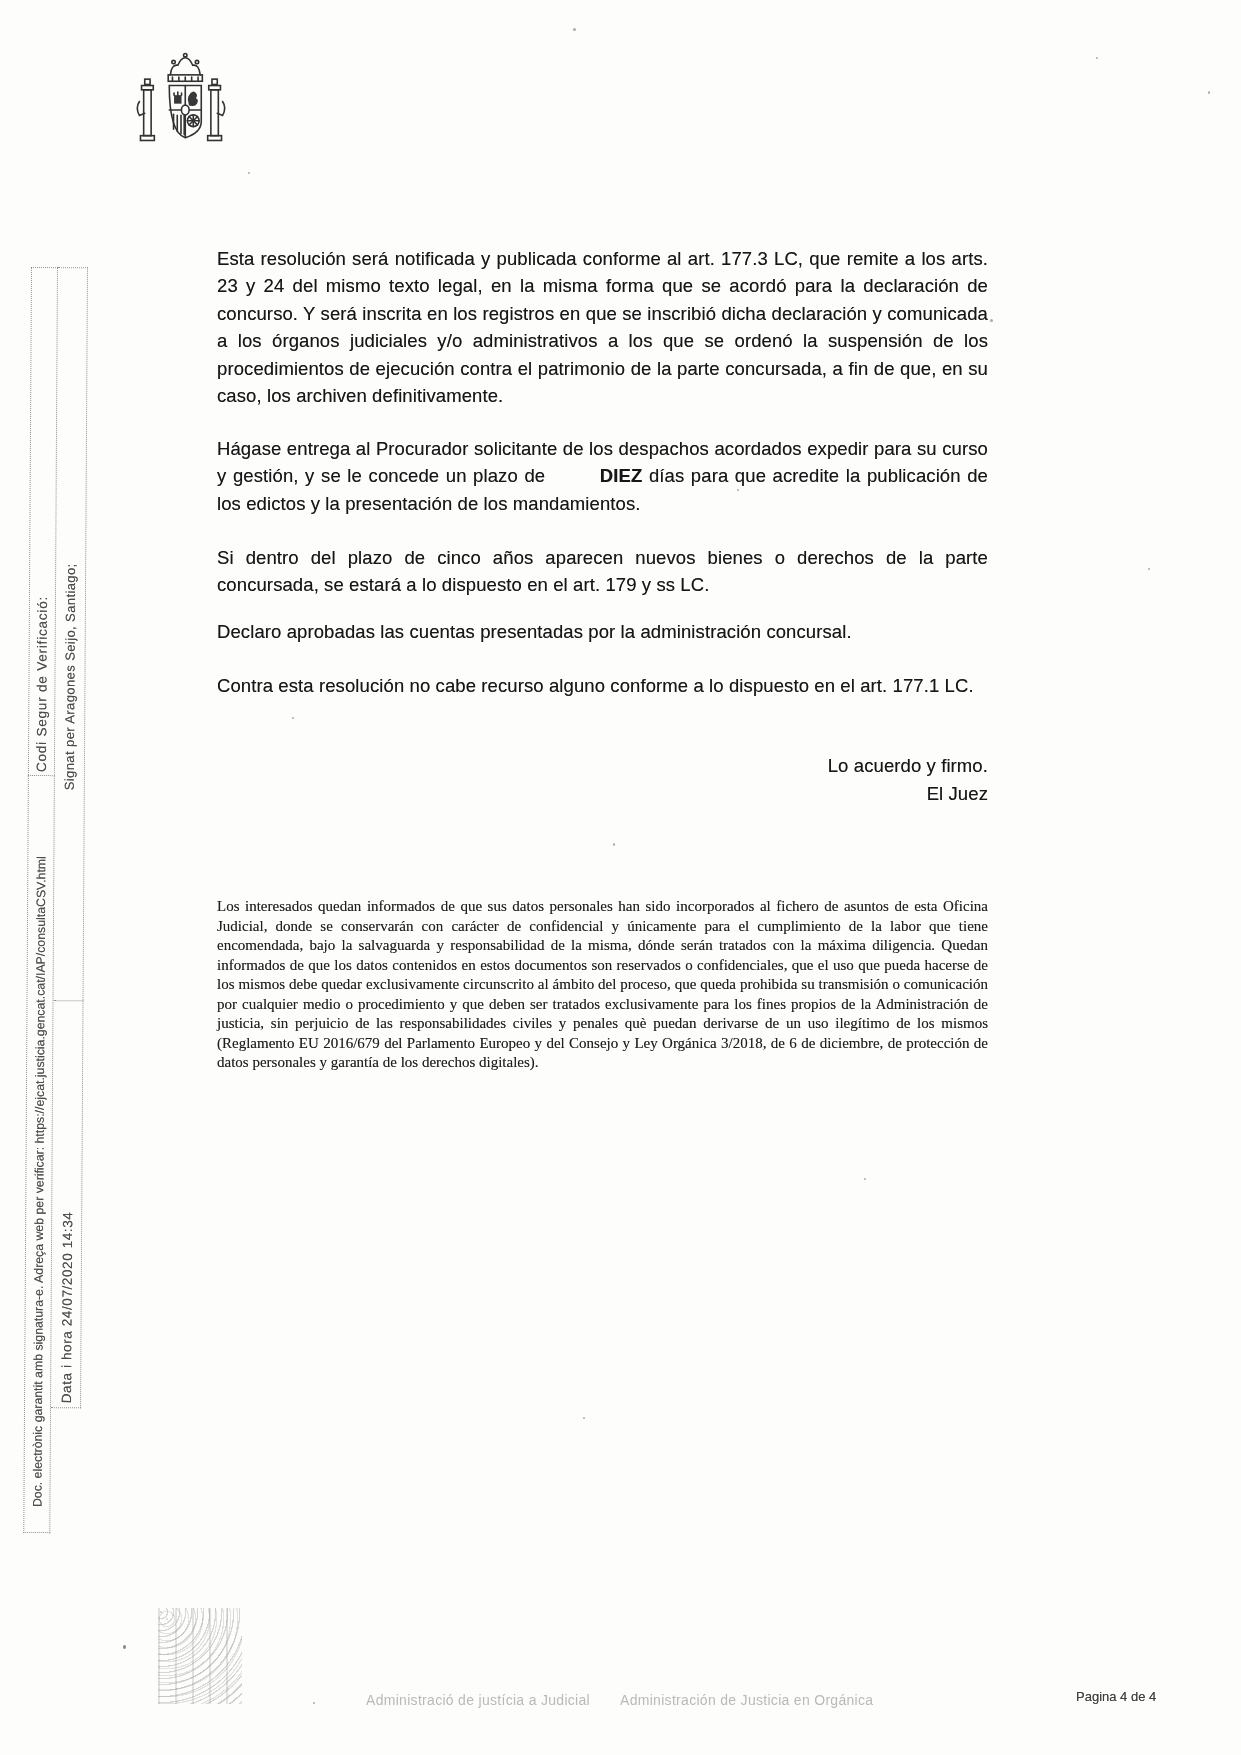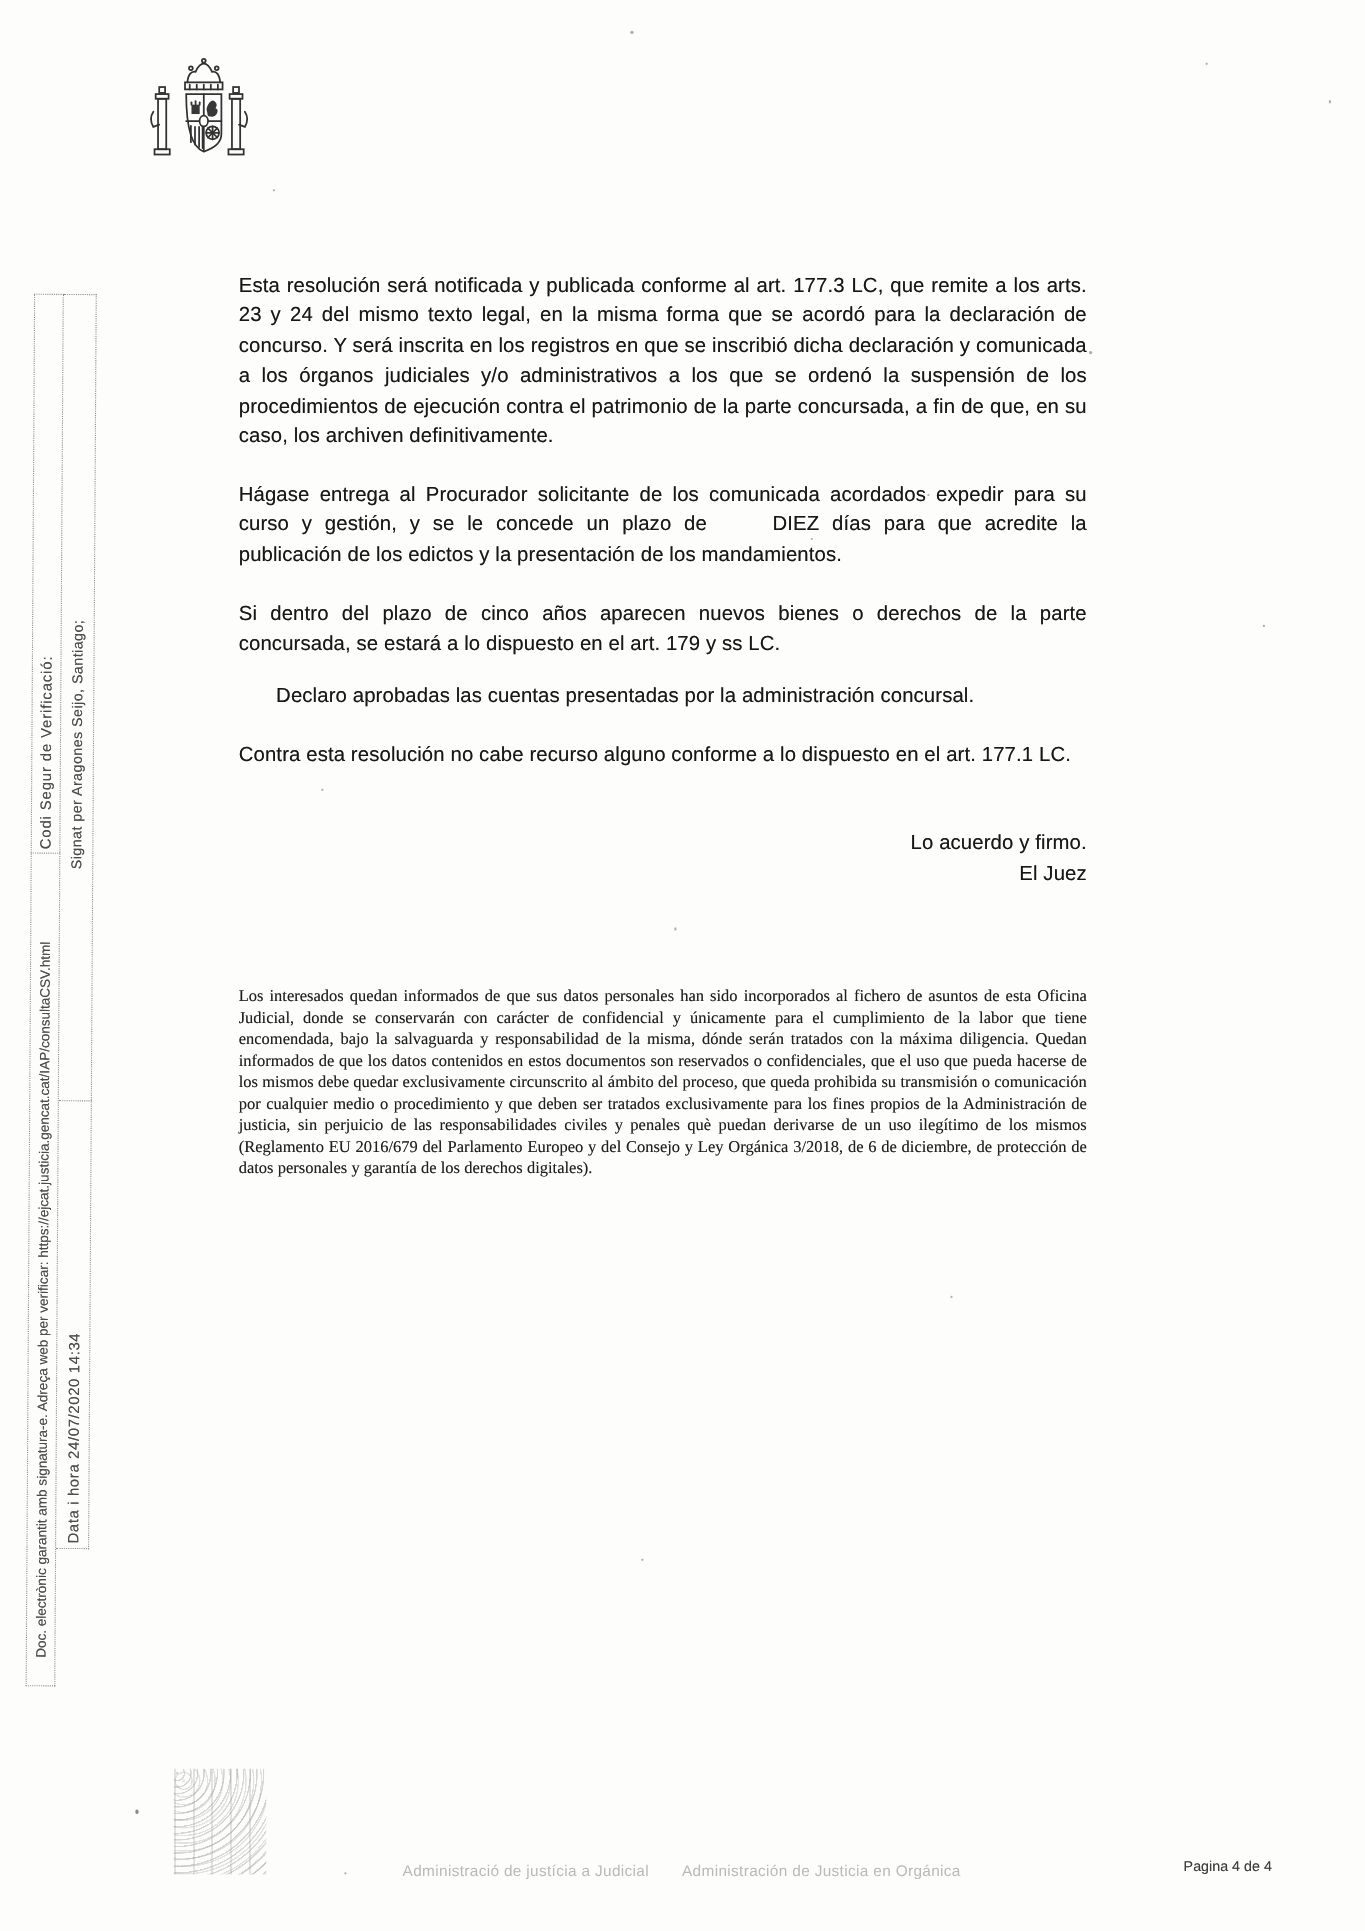--- a/index.html
+++ b/index.html
@@ -14,24 +14,24 @@
   .emblem{position:absolute;left:133px;top:50px;width:96px;height:102px;
           filter:blur(0.35px) contrast(1.05);opacity:.88;}
 
   
   .bodypara{
     position:absolute;left:217px;width:771px;
     color:#171717;font-size:18.5px;line-height:27.6px;
     text-align:justify;letter-spacing:.1px;
     text-shadow:0 0 .6px rgba(25,25,25,.55);
   }
-  .p1{top:226px;} .p2{top:416px;} .p3{top:525px;} .p4{top:599px;margin-left:34px;} .p5{top:653px;}
+  .p1{top:226px;} .p2{top:416px;} .p3{top:525px;} .p4{top:599px;} .p5{top:653px;}
   .closing{top:752px;text-align:right;}
   .closing .l2{margin-left:16px;}
-  .bodypara b{font-weight:normal;margin-left:48px;}
+  .bodypara b{font-weight:bold;margin-left:48px;}
 
   .privacy{
     position:absolute;left:217px;top:882px;width:771px;
     font-family:"Liberation Serif",serif;
     color:#1f1f1f;font-size:15px;line-height:19.5px;
     text-align:justify;text-shadow:0 0 .4px rgba(30,30,30,.5);
   }
 
   
   .sig-panel{position:absolute;left:31px;top:267px;width:56px;height:1266px;
@@ -125,21 +125,21 @@
       <rect x="73" y="37" width="7" height="43"></rect>
       <rect x="71" y="33" width="11" height="4"></rect>
       <rect x="70" y="80" width="13" height="4.5"></rect>
       <path d="M84 48 q4 6 0 13 l-5 -2"></path>
       <rect x="74" y="27" width="5" height="5"></rect>
     </g>
   </svg>
 
   <p class="bodypara p1">Esta resolución será notificada y publicada conforme al art. 177.3 LC, que remite a los arts. 23 y 24 del mismo texto legal, en la misma forma que se acordó para la declaración de concurso. Y será inscrita en los registros en que se inscribió dicha declaración y comunicada a los órganos judiciales y/o administrativos a los que se ordenó la suspensión de los procedimientos de ejecución contra el patrimonio de la parte concursada, a fin de que, en su caso, los archiven definitivamente.</p>
 
-  <p class="bodypara p2"><span>Hágase entrega al Procurador solicitante de los comunicada acordados expedir para su curso y gestión, y se le concede un plazo de </span><b>DIEZ</b><span> días para que acredite la publicación de los edictos y la presentación de los mandamientos.</span></p>
+  <p class="bodypara p2"><span>Hágase entrega al Procurador solicitante de los despachos acordados expedir para su curso y gestión, y se le concede un plazo de </span><b>DIEZ</b><span> días para que acredite la publicación de los edictos y la presentación de los mandamientos.</span></p>
 
   <p class="bodypara p3">Si dentro del plazo de cinco años aparecen nuevos bienes o derechos de la parte concursada, se estará a lo dispuesto en el art. 179 y ss LC.</p>
 
   <p class="bodypara p4">Declaro aprobadas las cuentas presentadas por la administración concursal.</p>
 
   <p class="bodypara p5">Contra esta resolución no cabe recurso alguno conforme a lo dispuesto en el art. 177.1 LC.</p>
 
   <div class="bodypara closing">
     <div class="l1">Lo acuerdo y firmo.</div>
     <div class="l2">El Juez</div>

